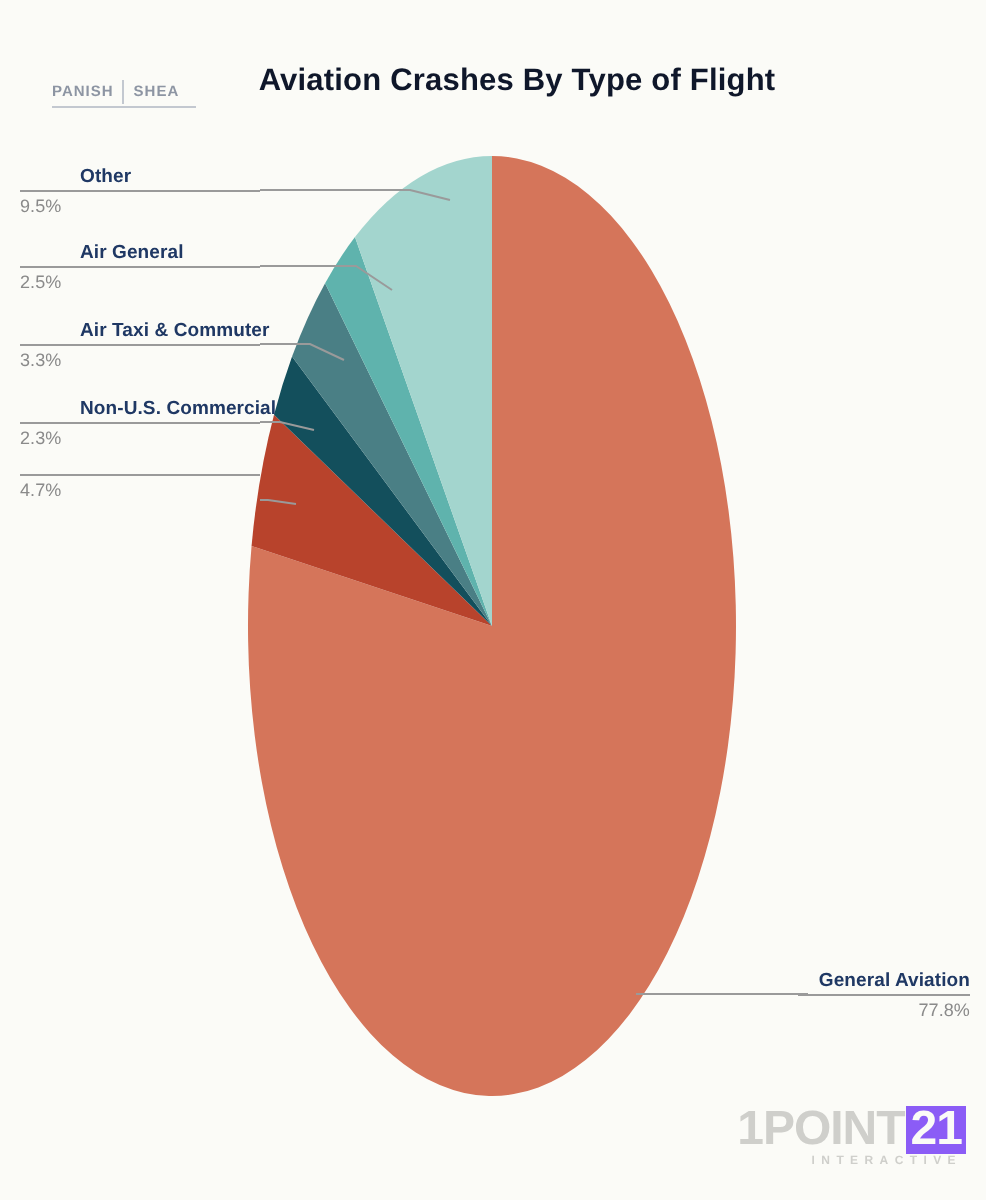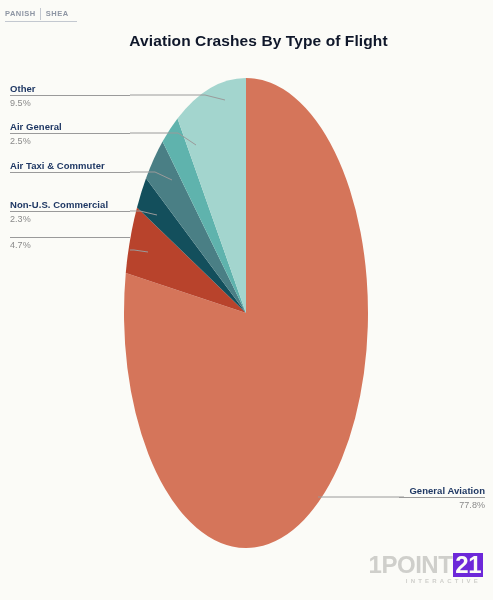--- a/index.html
+++ b/index.html
@@ -12,40 +12,41 @@
     background: #fbfbf7;
     font-family: "Liberation Sans", sans-serif;
     position: relative;
     overflow: hidden;
     -webkit-font-smoothing: antialiased;
   }
 
   
   .firm-logo {
     position: absolute;
-    left: 5px;
+    left: 26px;
     top: 8px;
     width: 95px;
     color: #8d95a3;
   }
   .firm-logo-row {
     display: flex;
     align-items: baseline;
     letter-spacing: 0.5px;
     font-size: 7.5px;
     font-weight: 700;
     line-height: 12px;
     white-space: nowrap;
   }
   .firm-logo-row .cell {
     padding: 0 4px 0 0;
   }
   .firm-logo-row .cell.second {
     padding-left: 5px;
     border-left: 1px solid #c3c8d0;
+    margin-top: 32px;
   }
   .firm-rule {
     border-bottom: 1px solid #c3c8d0;
     width: 72px;
     margin: 1px 0 2px 0;
   }
   .firm-llp {
     font-size: 4.5px;
     font-weight: 700;
     vertical-align: super;
@@ -80,20 +81,21 @@
   .callout {
     position: absolute;
     white-space: nowrap;
   }
   .callout .cl-name {
     font-size: 9.5px;
     font-weight: 700;
     color: #1f3864;
     line-height: 13px;
     letter-spacing: 0.05px;
+    margin-left: 30px;
   }
   .callout .cl-pct {
     font-size: 9px;
     font-weight: 400;
     color: #8a8a8a;
     line-height: 14px;
     letter-spacing: 0.05px;
   }
   .callout .cl-rule {
     height: 0;
@@ -120,21 +122,21 @@
     user-select: none;
   }
   .wm-main {
     font-size: 24px;
     font-weight: 700;
     letter-spacing: -0.5px;
     line-height: 24px;
   }
   .wm-main .wm-accent {
     display: inline-block;
-    background: #6d28d9;
+    background: #8b5cf6;
     color: #fbfbf7;
     padding: 0 2px;
     margin-left: 1px;
   }
   .wm-sub {
     font-size: 6px;
     font-weight: 700;
     letter-spacing: 3.2px;
     line-height: 9px;
     margin-right: 2px;
@@ -174,20 +176,21 @@
 
 <div class="callout left" style="left:10px; top:120px;">
   <div class="cl-name">Air General</div>
   <div class="cl-rule"></div>
   <div class="cl-pct">2.5%</div>
 </div>
 
 <div class="callout left" style="left:10px; top:159px;">
   <div class="cl-name">Air Taxi &amp; Commuter</div>
   <div class="cl-rule"></div>
+  <div class="cl-pct">3.3%</div>
 </div>
 
 <div class="callout left" style="left:10px; top:198px;">
   <div class="cl-name">Non-U.S. Commercial</div>
   <div class="cl-rule"></div>
   <div class="cl-pct">2.3%</div>
 </div>
 
 <div class="callout left" style="left:10px; top:237px;">
   <div class="cl-rule"></div>

